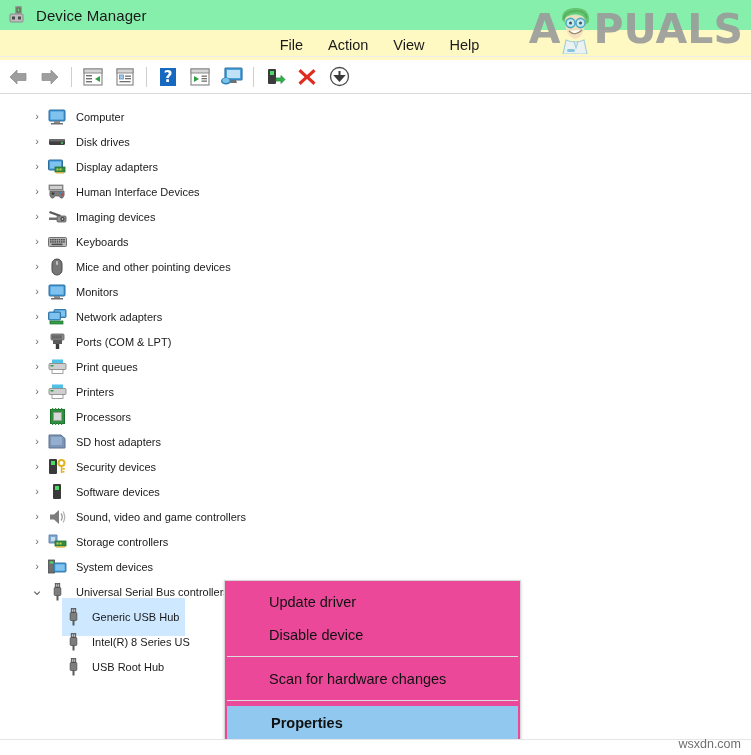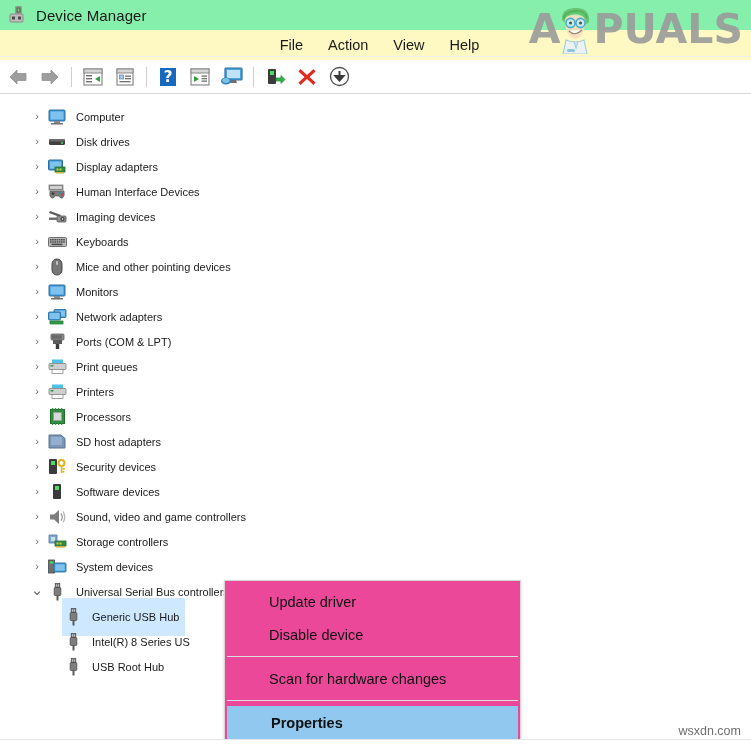--- a/index.html
+++ b/index.html
@@ -136,21 +136,21 @@
     font-weight: bold;
     font-size: 41px;
     color: #9b9b9b;
     letter-spacing: -1px;
     line-height: 1;
   }
   .appuals .puals { letter-spacing: 0px; }
   .mascot { width: 44px; height: 50px; position: relative; margin: 0 -4px 0 -6px; }
 
   .wsxdn {
-    position: absolute; right: 10px; bottom: 17px;
+    position: absolute; right: 10px; bottom: 4px;
     font-size: 12.5px; color: #6f6f6f;
     font-family: "Liberation Sans", sans-serif;
   }
   .bottombar {
     position: absolute; left: 0; bottom: 0; width: 751px; height: 16px;
     background: #ffffff; border-top: 1px solid #e6e6e6;
   }
   .hdr-underline {
     position: absolute; left: 0; top: 56px; width: 751px; height: 1px;
     background: #eeeeee;

